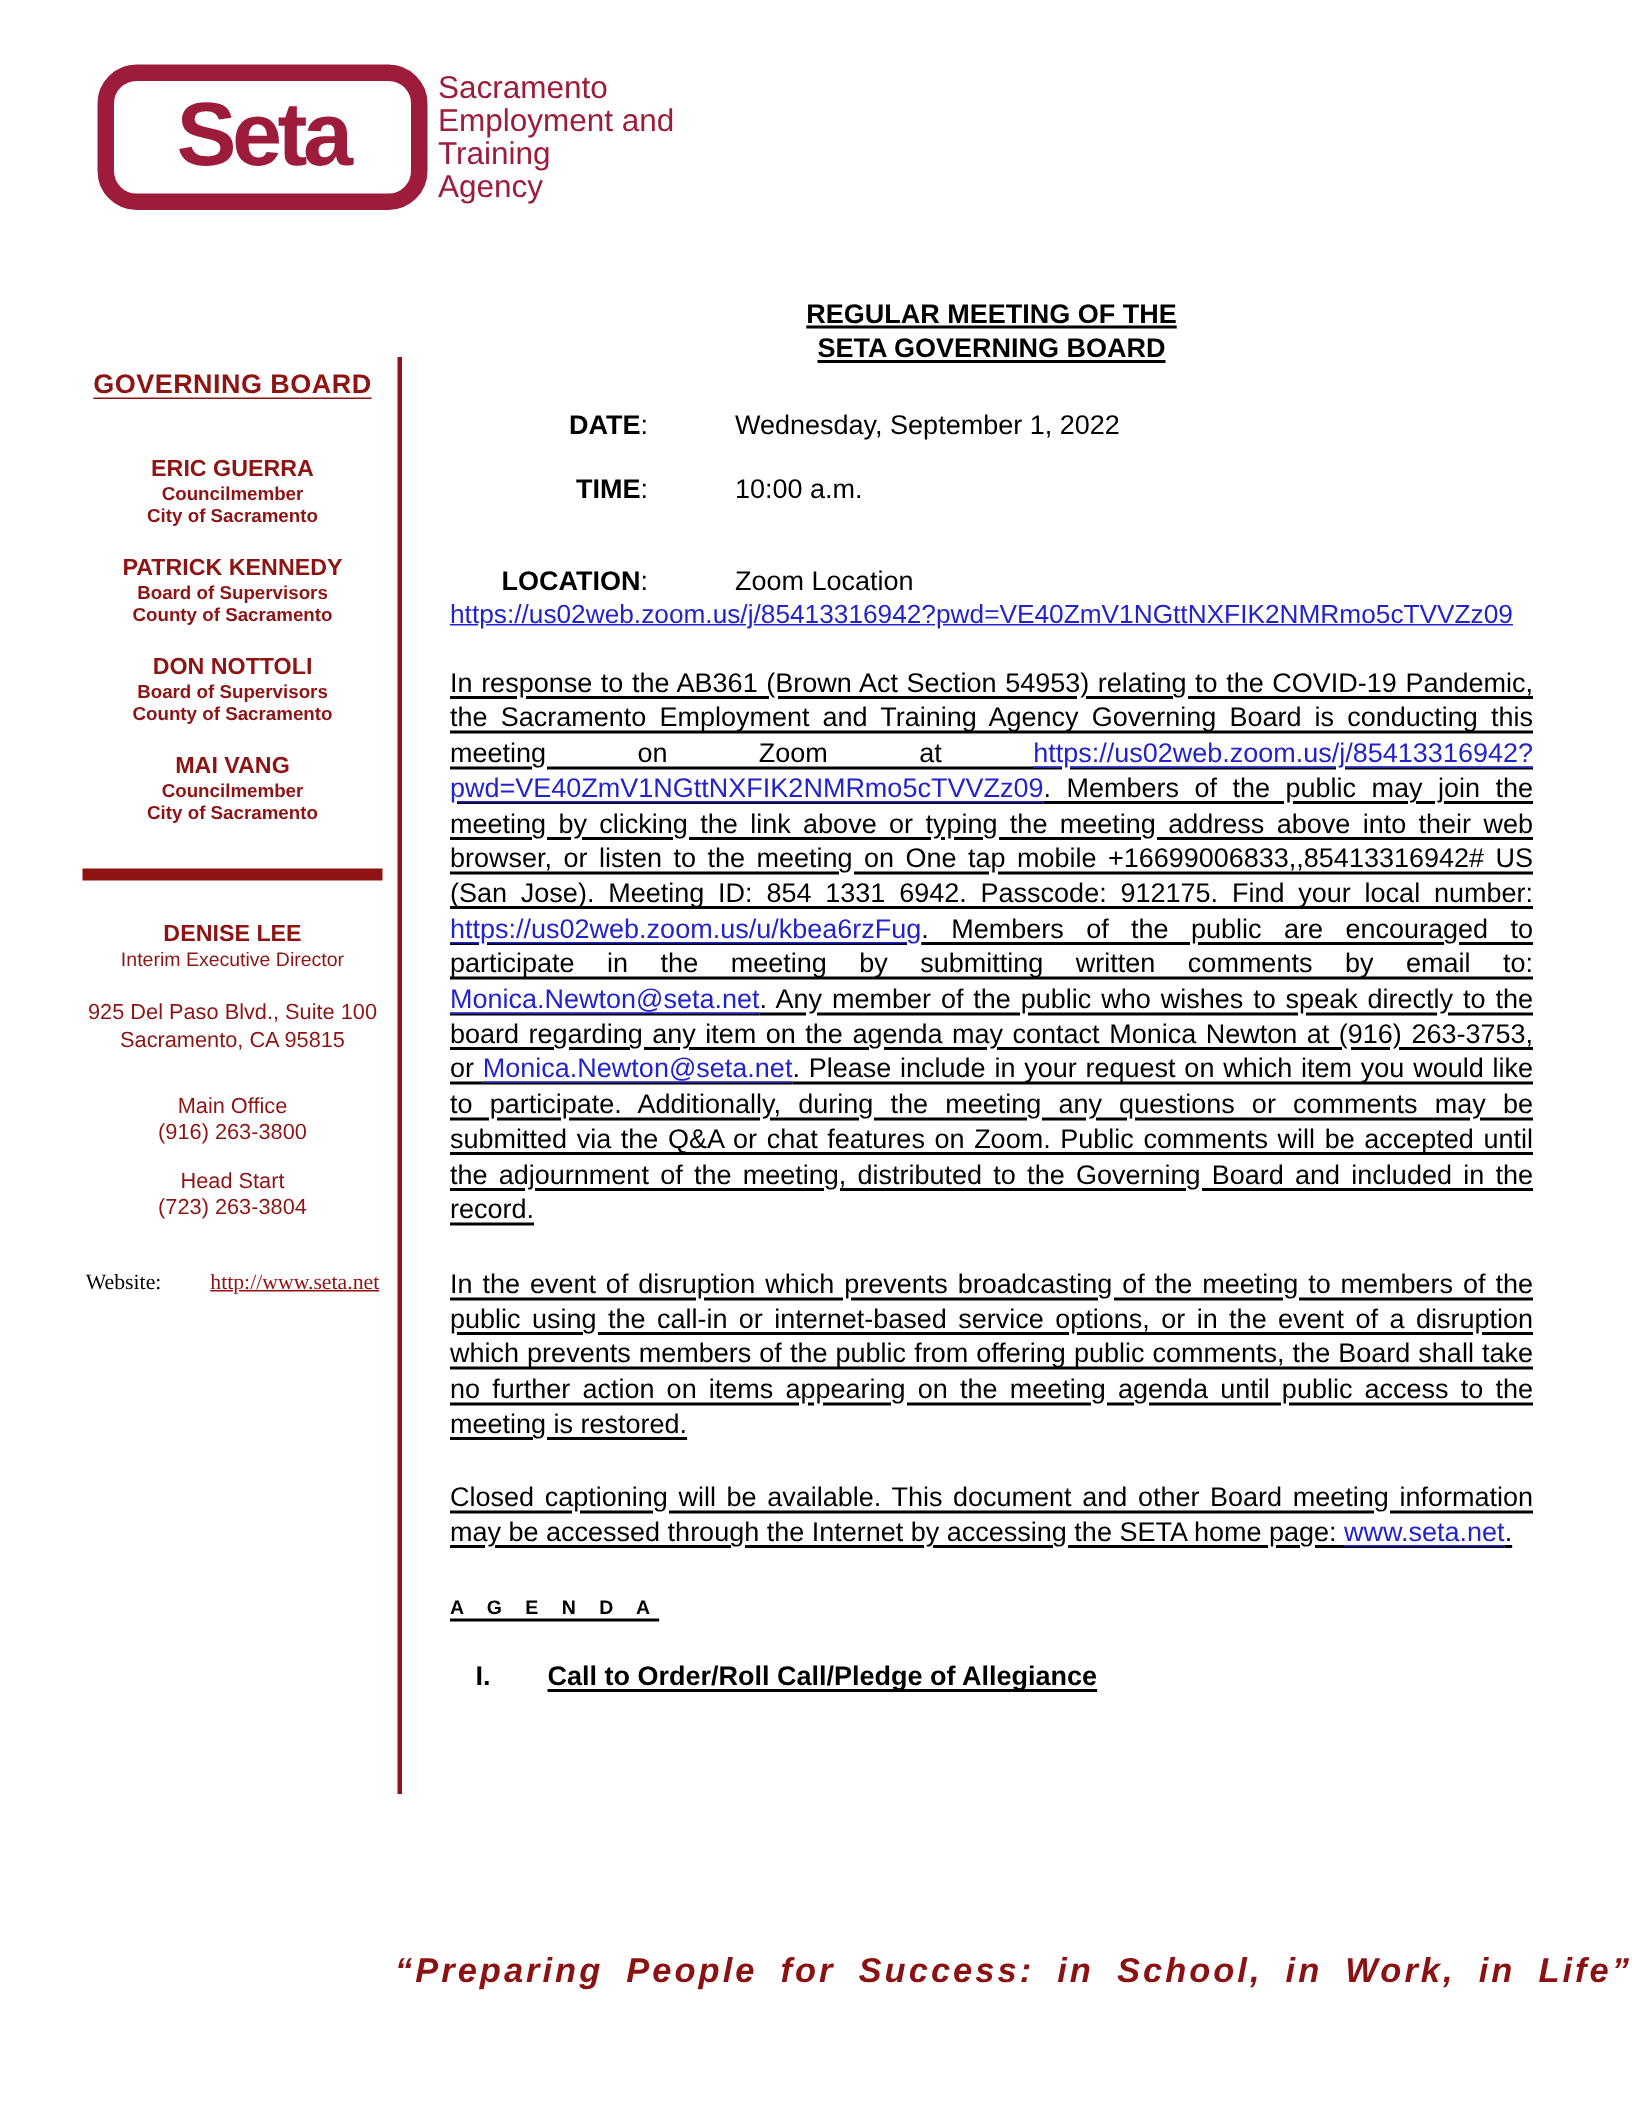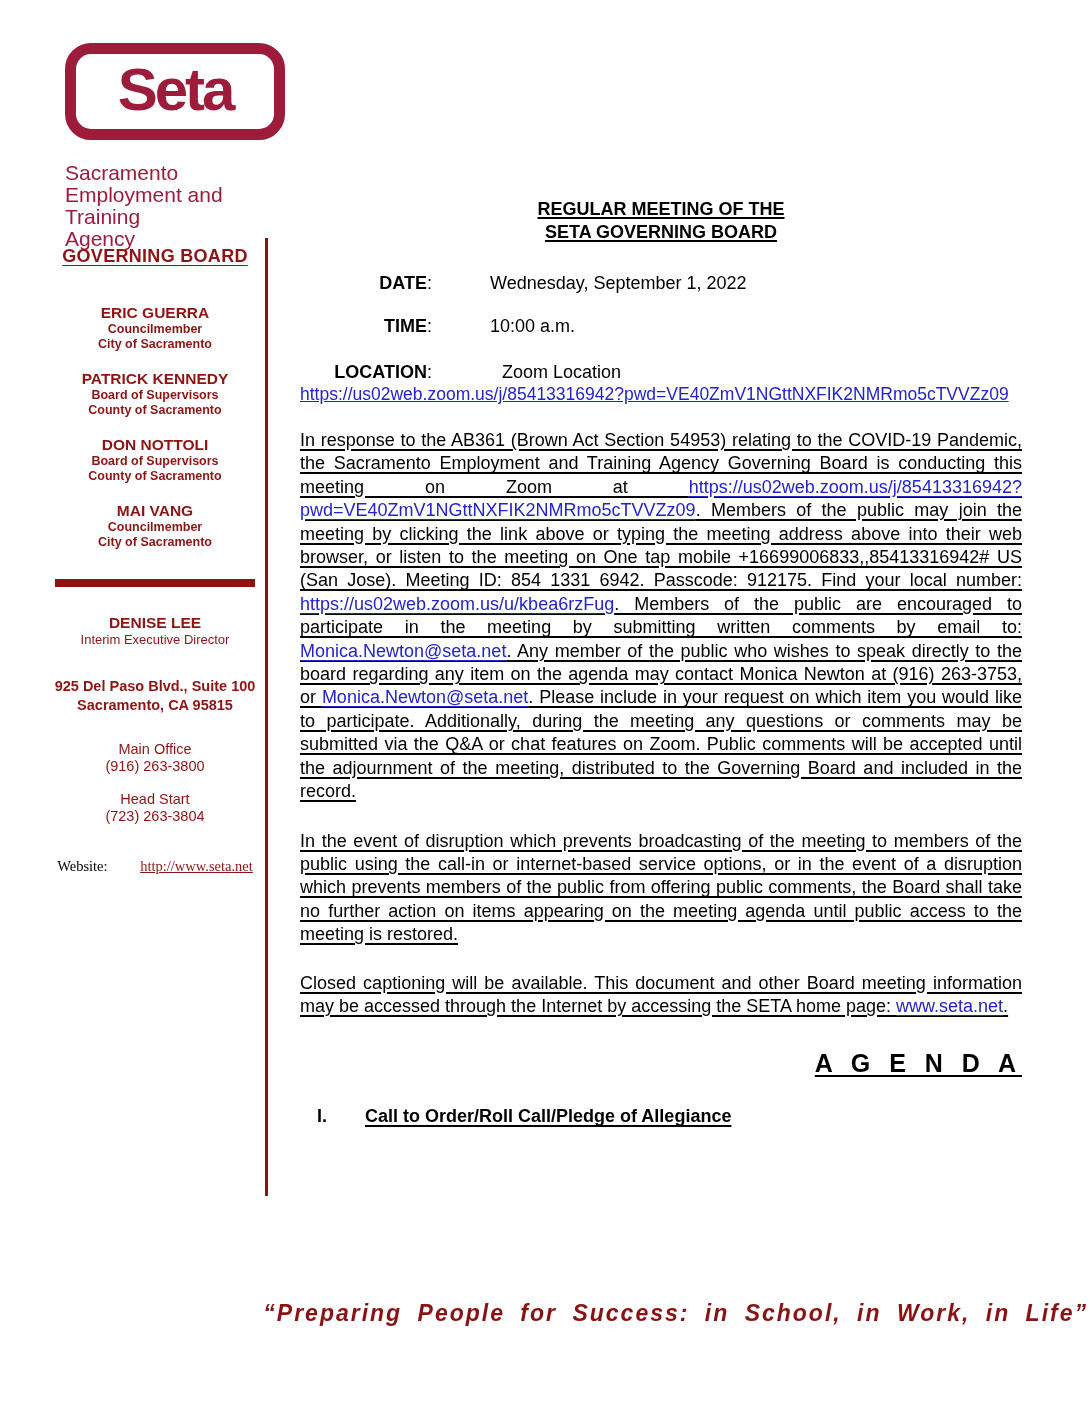--- a/index.html
+++ b/index.html
@@ -2,21 +2,21 @@
 <html style="--brand: #9d1c3c; --side-red: #8e1414; --link: #2323cc; --quote: #8a1212;"><head>
 <meta charset="utf-8">
 <style>
   html,body { margin:0; padding:0; background:#ffffff; }
   .page {
     position:relative; width:1088px; height:1408px; background:#ffffff;
     font-family:"Liberation Sans", sans-serif; color:#000; overflow:hidden;
   }
 
   
-  .brand { position:absolute; left:65px; top:43px; display:flex; gap:17px;flex-direction:column; }
+  .brand { position:absolute; left:65px; top:43px; display:flex; gap:7px; }
   .logo-box {
     width:220px; height:97px; box-sizing:border-box;
     border:11px solid var(--brand); border-radius:26px;
     display:flex; align-items:center; justify-content:center;
   }
   .logo-text {
     font-size:60px; font-weight:bold; color:var(--brand);
     letter-spacing:-3px; line-height:1; padding-bottom:4px;
   }
   .agency-name {
@@ -33,54 +33,54 @@
     text-underline-offset:3px; letter-spacing:0.3px;
   }
   .member { margin-top:17px; }
   .member.first { margin-top:36px; }
   .member-name { font-size:15.5px; font-weight:bold; line-height:19px; }
   .member-role { font-size:12.5px; line-height:15px;font-weight:bold; }
   .side-divider { height:8px; background:var(--side-red); margin:29px 2px 0 2px; }
   .director { margin-top:26px; }
   .director-name { font-size:15.5px; font-weight:bold; line-height:19px; }
   .director-title { font-size:13px; line-height:16px; }
-  .side-address { margin-top:29px; font-size:14.5px; line-height:19px;font-weight:bold; }
+  .side-address { margin-top:18px; font-size:14.5px; line-height:19px; }
   .contact { margin-top:16px; font-size:14.5px; line-height:17px; }
   .contact.first { margin-top:26px; }
   .side-website { margin-top:33px; font-family:"Liberation Serif", serif; font-size:14.5px; color:#000; }
   .side-website a { color:var(--side-red); text-decoration:underline;padding-left:29px; }
 
   .vrule { position:absolute; left:265px; top:238px; width:3px; height:958px; background:var(--side-red); }
 
   
   .content { position:absolute; left:300px; top:198px; width:722px; }
   .doc-title { text-align:center; font-weight:bold; font-size:18px; line-height:23px; }
   .doc-title .t { text-decoration:underline; text-decoration-thickness:1.5px; text-underline-offset:2px; }
 
   .meta-row { display:flex; align-items:baseline; }
   .meta-row.r1 { margin-top:29px; }
   .meta-row.r2 { margin-top:22px; }
-  .meta-row.r3 { margin-top:25px;gap:12px; }
+  .meta-row.r3 { margin-top:40px; }
   .meta-label { width:132px; text-align:right; font-size:18px; }
   .meta-label b { font-weight:bold; }
   .meta-value { margin-left:58px; font-size:18px; }
 
   .loc-link { margin-top:1px; font-size:17.5px; white-space:nowrap; }
 
   a.doc-link { color:var(--link); text-decoration:underline; }
 
   .para {
     margin-top:24px; text-align:justify; font-size:18px; line-height:23.4px;
     text-decoration:underline; text-decoration-thickness:1.5px; text-underline-offset:3px;
     overflow-wrap:break-word; word-break:break-word;
   }
   .para.p2 { margin-top:26px; }
   .para.p3 { margin-top:25px; }
 
-  .agenda-heading { margin-top:31px; text-align:right; font-weight:bold; font-size:25px; }
+  .agenda-heading { margin-top:31px; text-align:left; font-weight:bold; font-size:13px; }
   .agenda-heading .t { text-decoration:underline; text-decoration-thickness:2px; text-underline-offset:3px; letter-spacing:6px; }
   .agenda-item { margin-top:28px; display:flex; font-weight:bold; font-size:18px; }
   .agenda-num { margin-left:17px; width:48px; }
   .agenda-title { text-decoration:underline; text-decoration-thickness:1.5px; text-underline-offset:3px; }
 
   
   .quote {
     position:absolute; left:0; right:0; top:1300px; text-align:right;
     color:var(--quote); font-weight:bold; font-style:italic;
     font-size:23px; letter-spacing:2px; word-spacing:7px;

